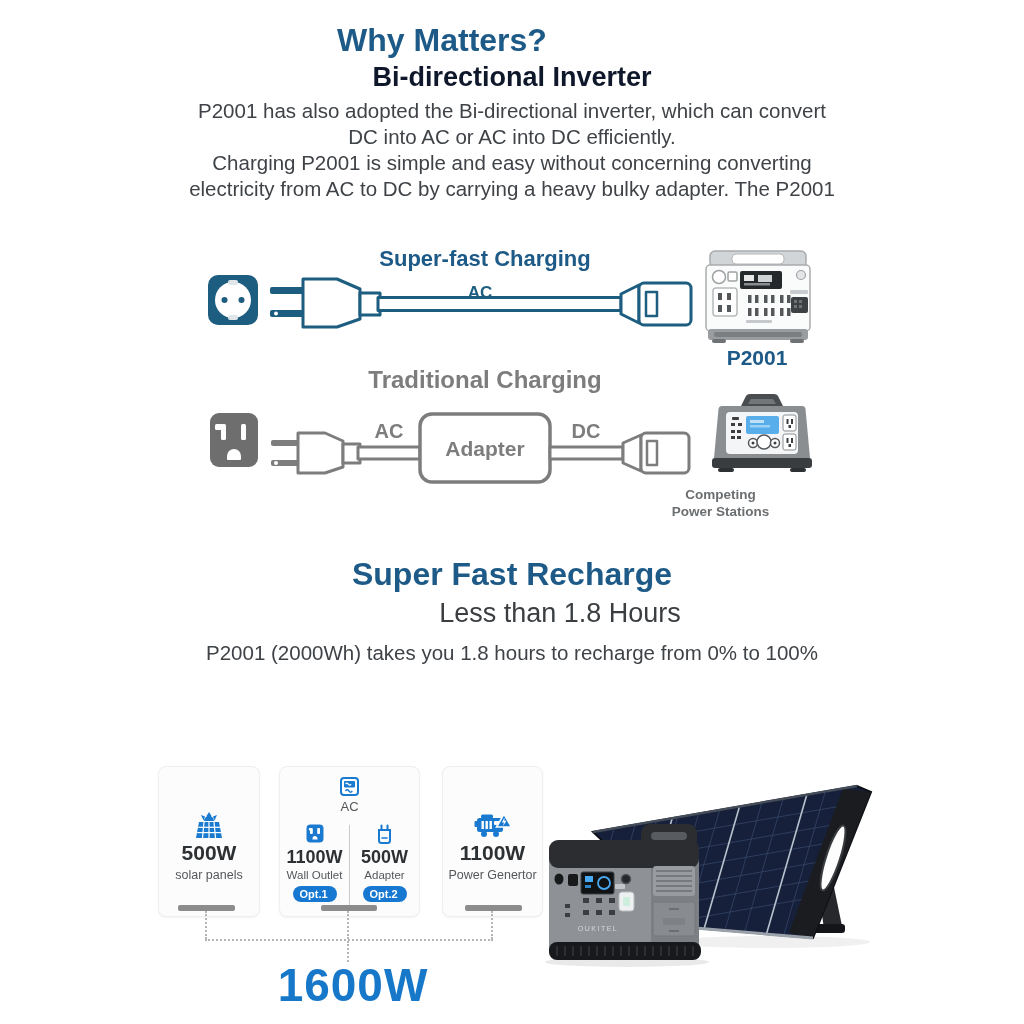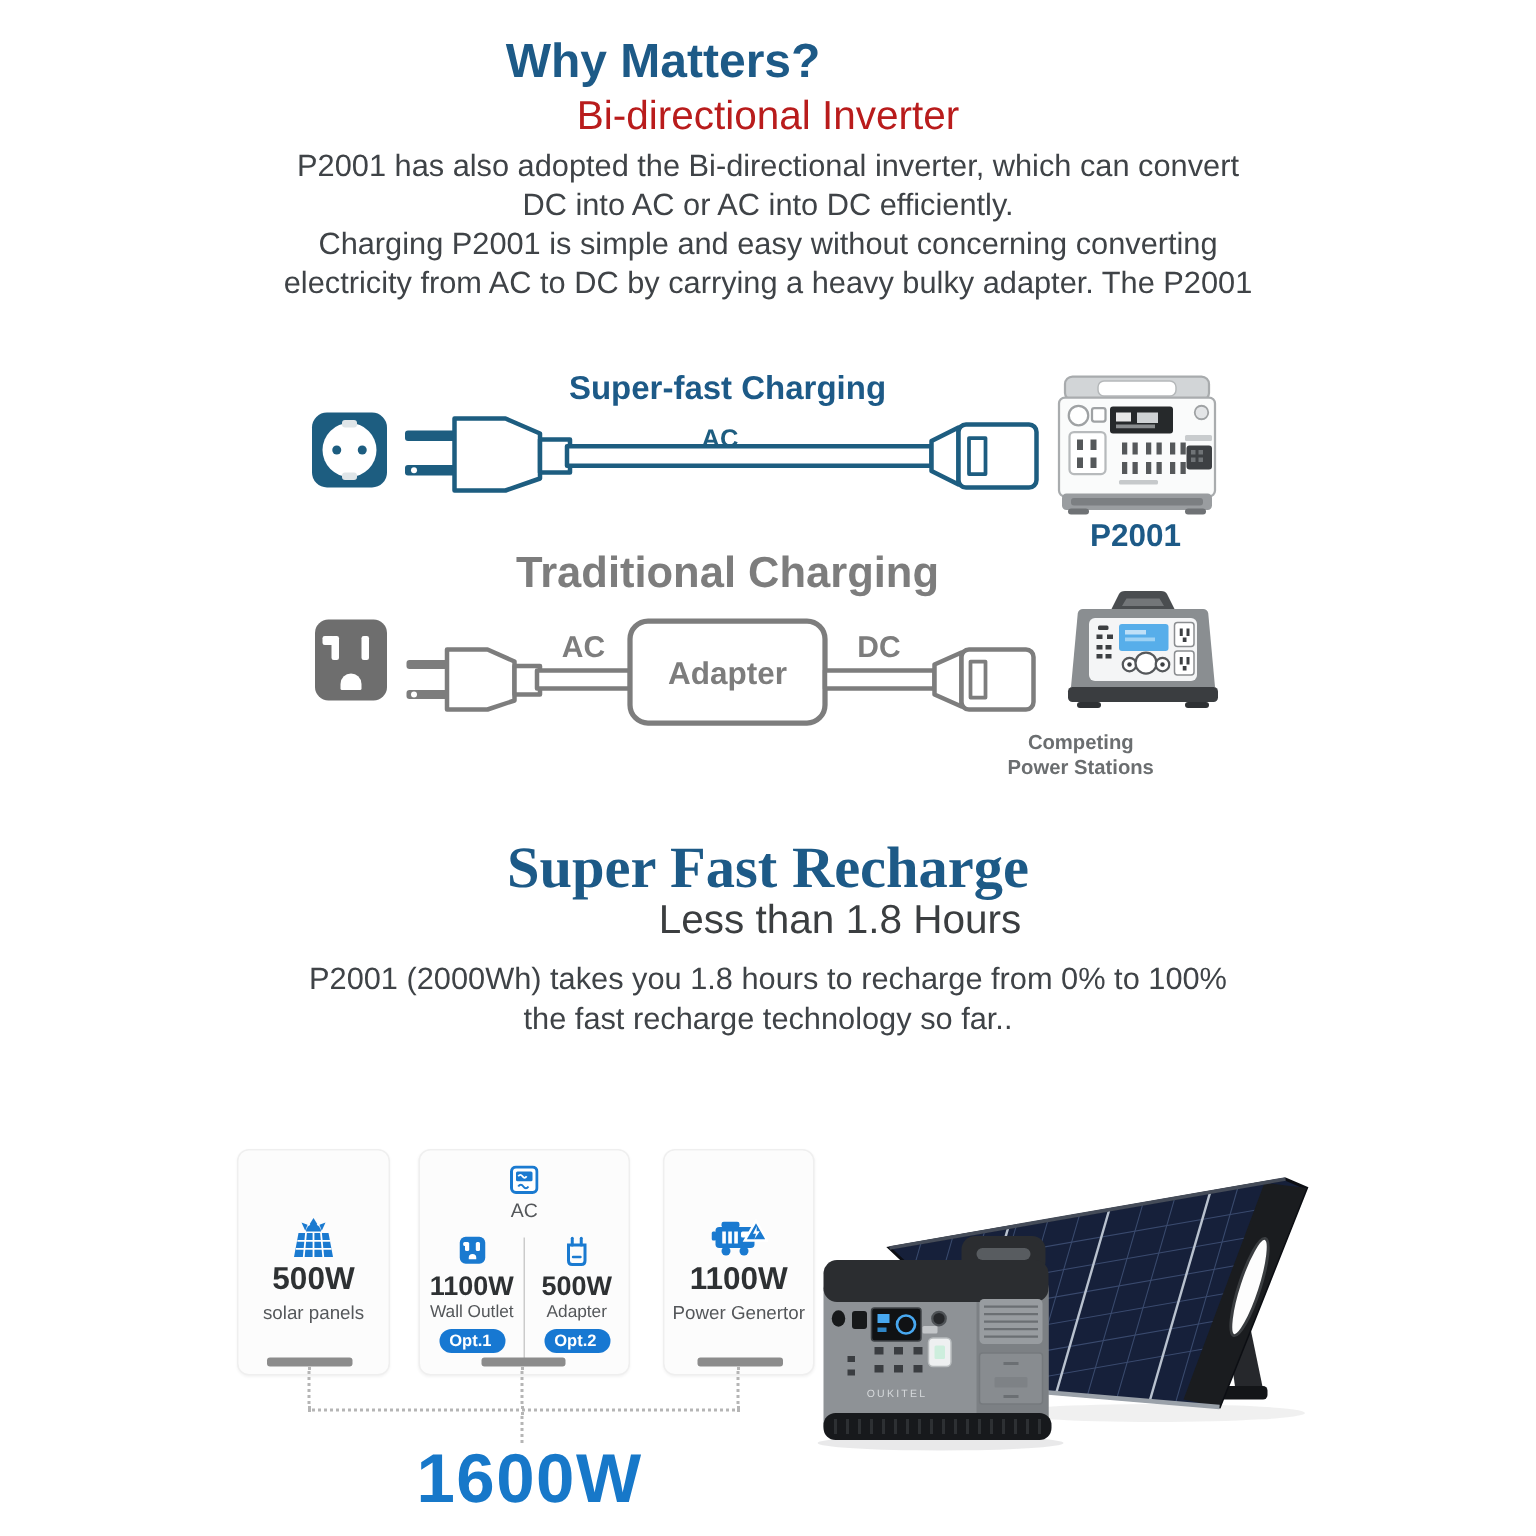--- a/index.html
+++ b/index.html
@@ -1,31 +1,31 @@
 <!DOCTYPE html>
 <html style="--heading_blue: #1d5a87; --diagram_blue: #1d5d80; --bright_blue: #1778c9; --pill_blue: #1778d2; --icon_blue: #1a7ad0; --gray: #7d7d7d; --competing_gray: #6b6e70; --body_text: #3f4347; --value_dark: #2e3133; --label_gray: #54575a; --screen_blue: #57aeea;"><head>
 <meta charset="utf-8">
 <style>
   html,body{margin:0;padding:0;background:#fff;}
   body{width:1024px;height:1024px;position:relative;font-family:"Liberation Sans",sans-serif;overflow:hidden;}
   .abs{position:absolute;}
   .ctr{text-align:center;}
   
   .intro-title{top:22px;left:0;width:884px;font-size:32px;font-weight:bold;color:var(--heading_blue,#1d5a87);}
-  .intro-sub{top:62px;left:0;width:1024px;font-size:27px;font-weight:400;color:#b91c1c;}
+  .intro-sub{top:62px;left:0;width:1024px;font-size:27px;font-weight:700;color:#0f172a;}
   .para{font-size:20.5px;line-height:26px;color:var(--body_text,#3f4347);}
   .intro-para{top:98px;left:122px;width:780px;}
   
   .sf-title{top:246px;left:290px;width:390px;font-size:22px;font-weight:bold;color:var(--heading_blue,#1d5a87);}
   .sf-ac{top:283px;left:438px;width:84px;font-size:17px;font-weight:bold;color:var(--diagram_blue,#1d5d80);}
   .p2001-label{top:346px;left:700px;width:114px;font-size:21px;font-weight:bold;color:var(--heading_blue,#1d5a87);}
-  .trad-title{top:366px;left:290px;width:390px;font-size:29px;font-weight:bold;color:var(--gray,#7d7d7d);}
+  .trad-title{top:366px;left:290px;width:390px;font-size:24px;font-weight:bold;color:var(--gray,#7d7d7d);}
   .competing-label{top:486px;left:648px;width:145px;font-size:13.5px;line-height:17px;font-weight:bold;color:var(--competing_gray,#6b6e70);}
   
-  .re-title{top:556px;left:0;width:1024px;font-size:39px;font-weight:bold;color:var(--heading_blue,#1d5a87);font-family:Liberation Serif, serif;}
+  .re-title{top:556px;left:0;width:1024px;font-size:32px;font-weight:bold;color:var(--heading_blue,#1d5a87);}
   .re-sub{top:598px;left:0;width:1024px;font-size:27px;font-weight:400;color:#3b3e40;padding-left:48px;}
   .re-para{top:640px;left:142px;width:740px;line-height:26.5px;}
   
   .card{position:absolute;top:766px;height:149px;background:#fcfcfc;border:1px solid #efefef;border-radius:8px;box-shadow:0 1px 2px rgba(0,0,0,.05);}
   .card1{left:158px;width:100px;}
   .card2{left:279px;width:139px;}
   .card3{left:442px;width:99px;}
   .card .icn{position:absolute;left:0;width:100%;display:flex;justify-content:center;}
   .card .val{position:absolute;left:0;width:100%;text-align:center;font-weight:bold;color:var(--value_dark,#2e3133);}
   .card .lbl{position:absolute;left:0;width:100%;text-align:center;color:var(--label_gray,#54575a);}
@@ -192,21 +192,20 @@
 </svg>
 <div class="abs ctr competing-label">
   <div>Competing</div>
   <div>Power Stations</div>
 </div>
 
 <div class="abs ctr re-title">Super Fast Recharge</div>
 <div class="abs ctr re-sub">Less than 1.8 Hours</div>
 <div class="abs ctr para re-para">
   <div>P2001 (2000Wh) takes you 1.8 hours to recharge from 0% to 100%</div>
-  <div>the fast recharge technology so far..</div>
 </div>
 
 <div class="card card1 big">
   <div class="icn">
     <svg width="32" height="30" viewBox="0 0 32 30">
       <g fill="#1a7ad0">
         <polygon points="16,1 18.5,5 16,9 13.5,5"></polygon>
         <polygon points="8,4 12,5.5 10.5,9.5"></polygon>
         <polygon points="24,4 20,5.5 21.5,9.5"></polygon>
         <path d="M11,10 a5,5 0 0 1 10,0 z"></path>

